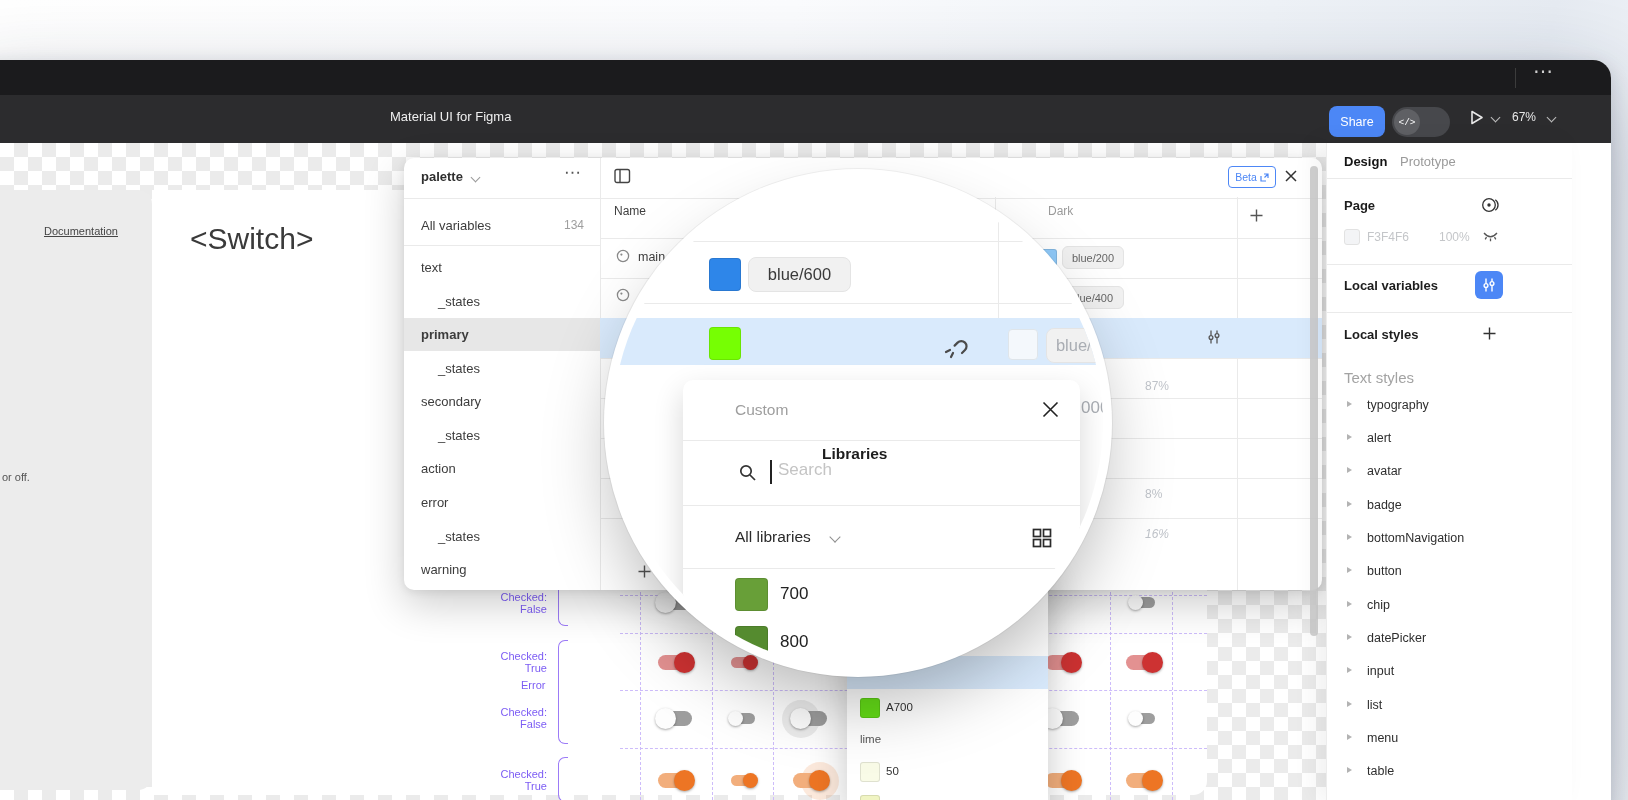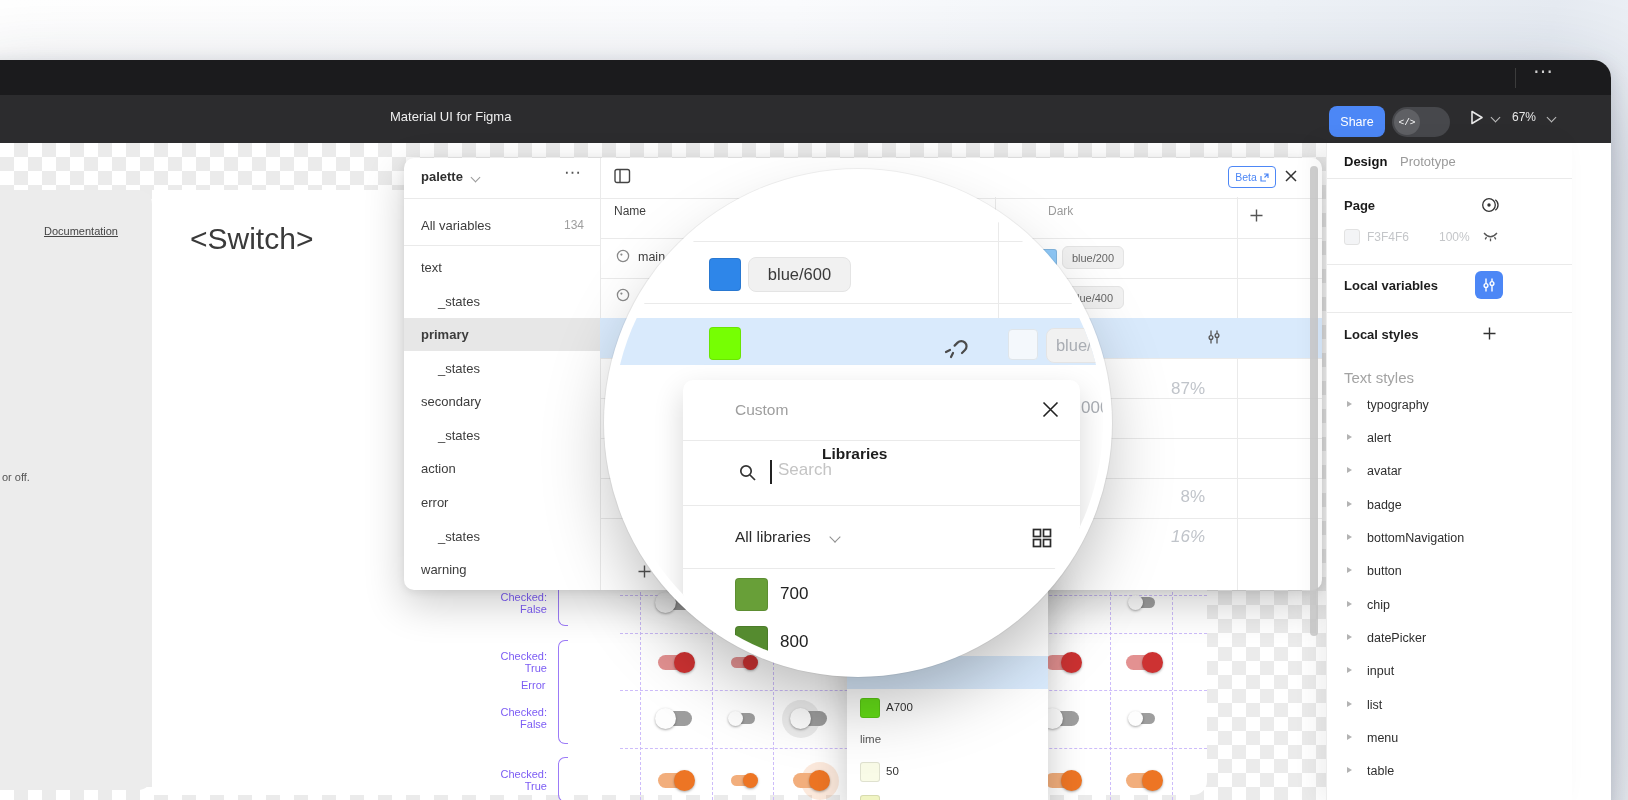--- a/index.html
+++ b/index.html
@@ -50,21 +50,21 @@
   
   .modal{position:absolute;left:404px;top:158px;width:918px;height:432px;background:#fff;border-radius:10px;
     box-shadow:0 14px 40px rgba(0,0,0,.20),0 2px 8px rgba(0,0,0,.08);}
   .hline{position:absolute;height:1px;background:#eaeaea;}
   .vline{position:absolute;width:1px;background:#eaeaea;}
   .side-item{position:absolute;left:17px;font-size:13px;color:#3c3c3c;}
   .side-item.indent{left:34px;}
   .chip{position:absolute;display:flex;align-items:center;justify-content:center;background:#f1f1f1;
     border:1px solid #e4e4e4;border-radius:6px;color:#666;font-size:11px;}
   .swatch{position:absolute;border-radius:3px;border:1px solid rgba(0,0,0,.10);}
-  .pct{position:absolute;width:60px;text-align:right;font-size:17px;color:#c0c4ca;}
+  .pct{position:absolute;width:60px;text-align:left;font-size:12px;color:#c0c4ca;}
   .scrollthumb{position:absolute;left:906px;top:8px;width:8px;height:470px;border-radius:4px;background:#c9c9c9;opacity:.85;}
   
   .dropdown{position:absolute;left:847px;top:560px;width:201px;height:245px;background:#fff;
     box-shadow:0 12px 34px rgba(0,0,0,.22);}
   
   .lens{position:absolute;left:613px;top:178px;width:490px;height:490px;border-radius:50%;background:#fff;overflow:hidden;
     box-shadow:0 0 0 9px #ffffff,0 0 0 10px rgba(0,0,0,.05),0 34px 70px rgba(0,0,0,.28);}
   .chip.lg{border-radius:8px;font-size:16.5px;border-width:1.5px;color:#3a3a3a;}
   .dialog{position:absolute;left:70px;top:202px;width:397px;height:420px;background:#fff;border-radius:10px;
     box-shadow:0 12px 30px rgba(0,0,0,.16);}

